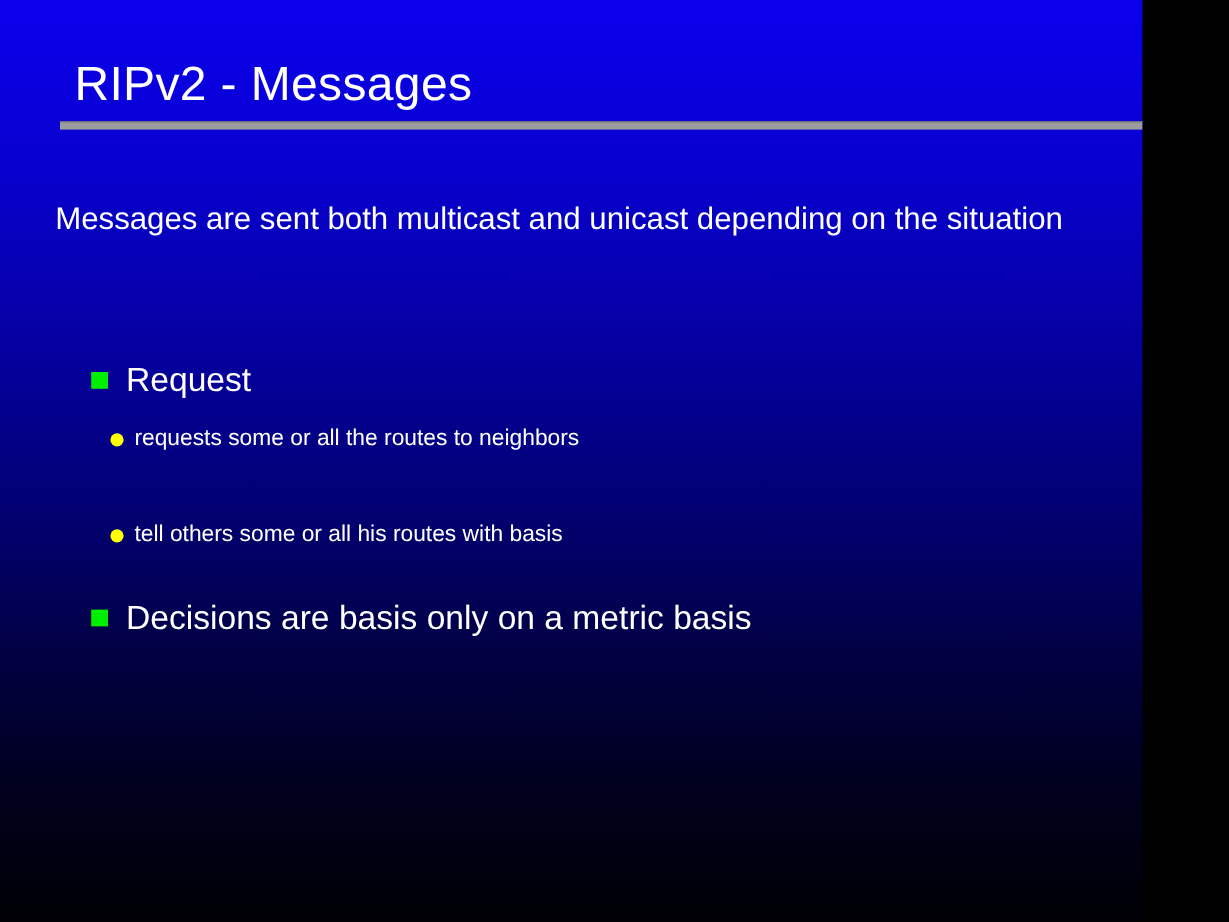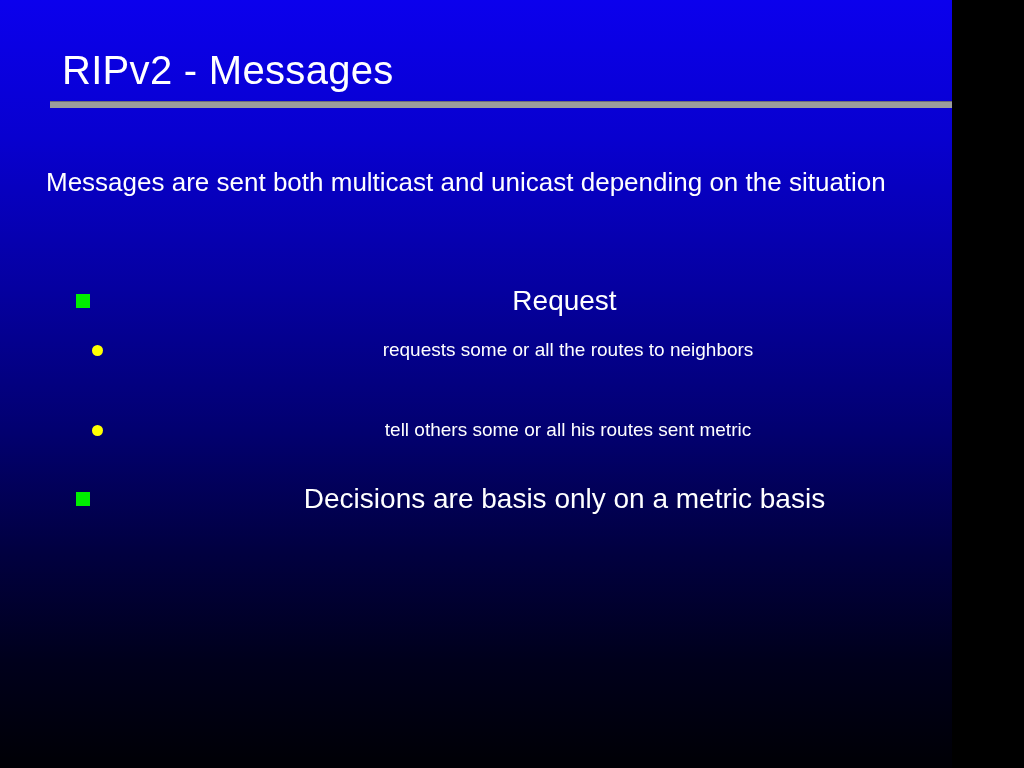--- a/index.html
+++ b/index.html
@@ -73,26 +73,25 @@
     width: 880px;
     color: #ffffff;
     font-size: 26px;
     line-height: 45px;
     font-weight: normal;
   }
 
   .bullet-list {
     position: absolute;
     left: 0;
-    top: 282px;
+    top: 298px;
     width: 1024px;
     margin: 0;
     padding: 0;
     list-style: none;
-    text-align: center;
   }
 
   .bullet-l1 {
     position: relative;
     padding-left: 105px;
     min-height: 38px;
     color: #ffffff;
     font-size: 28px;
     line-height: 38px;
     font-weight: normal;
@@ -152,21 +151,21 @@
       <li class="bullet-l2">
         <span class="marker-dot"></span>
         <span>requests some or all the routes to neighbors</span>
       </li>
 
       <li class="gap-md"></li>
 
       <li class="gap-sm"></li>
       <li class="bullet-l2">
         <span class="marker-dot"></span>
-        <span>tell others some or all his routes sent metric</span>
+        <span>tell others some or all his routes with basis</span>
       </li>
 
       <li class="gap-md"></li>
 
       <li class="bullet-l1">
         <span class="marker-square"></span>
         <span>Decisions are basis only on a metric basis</span>
       </li>
 
     </ul>

